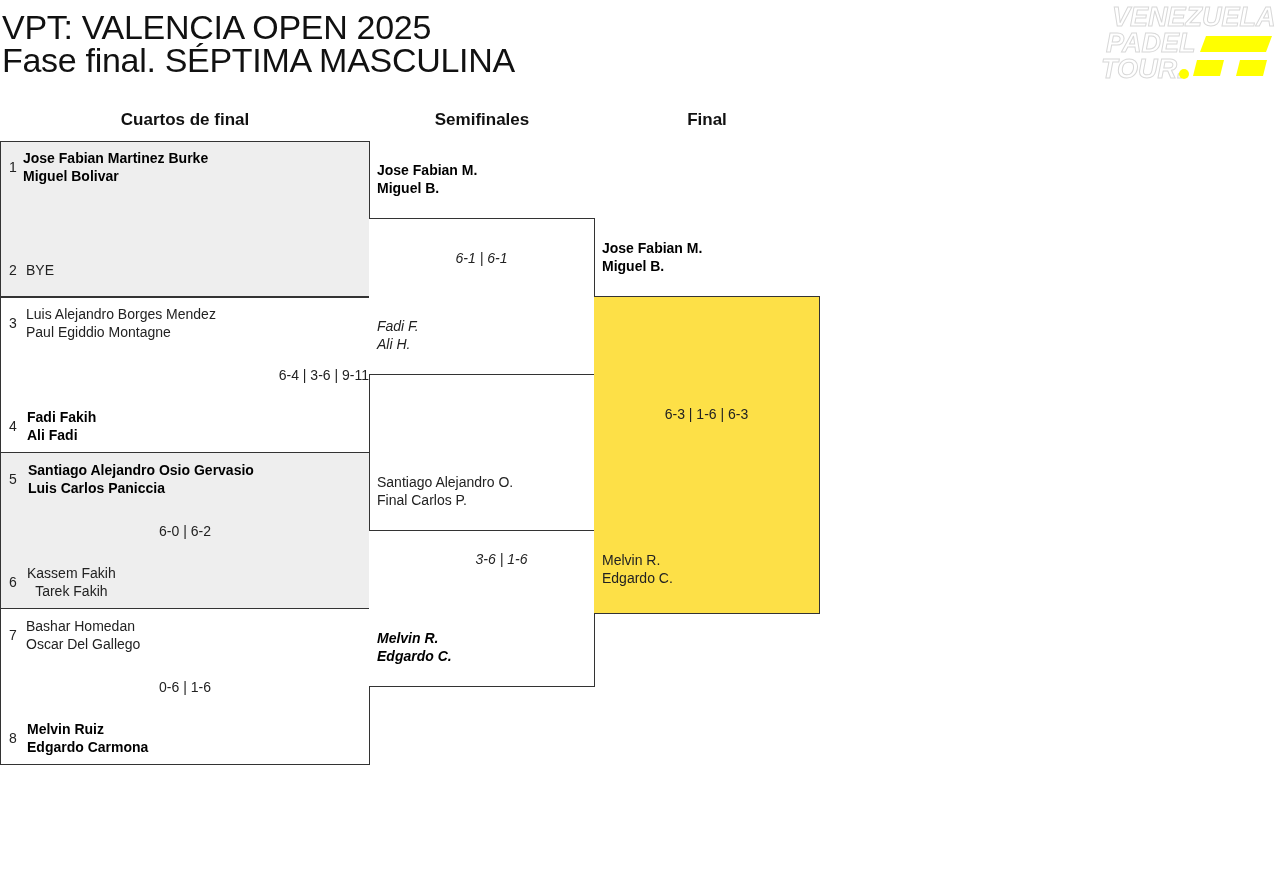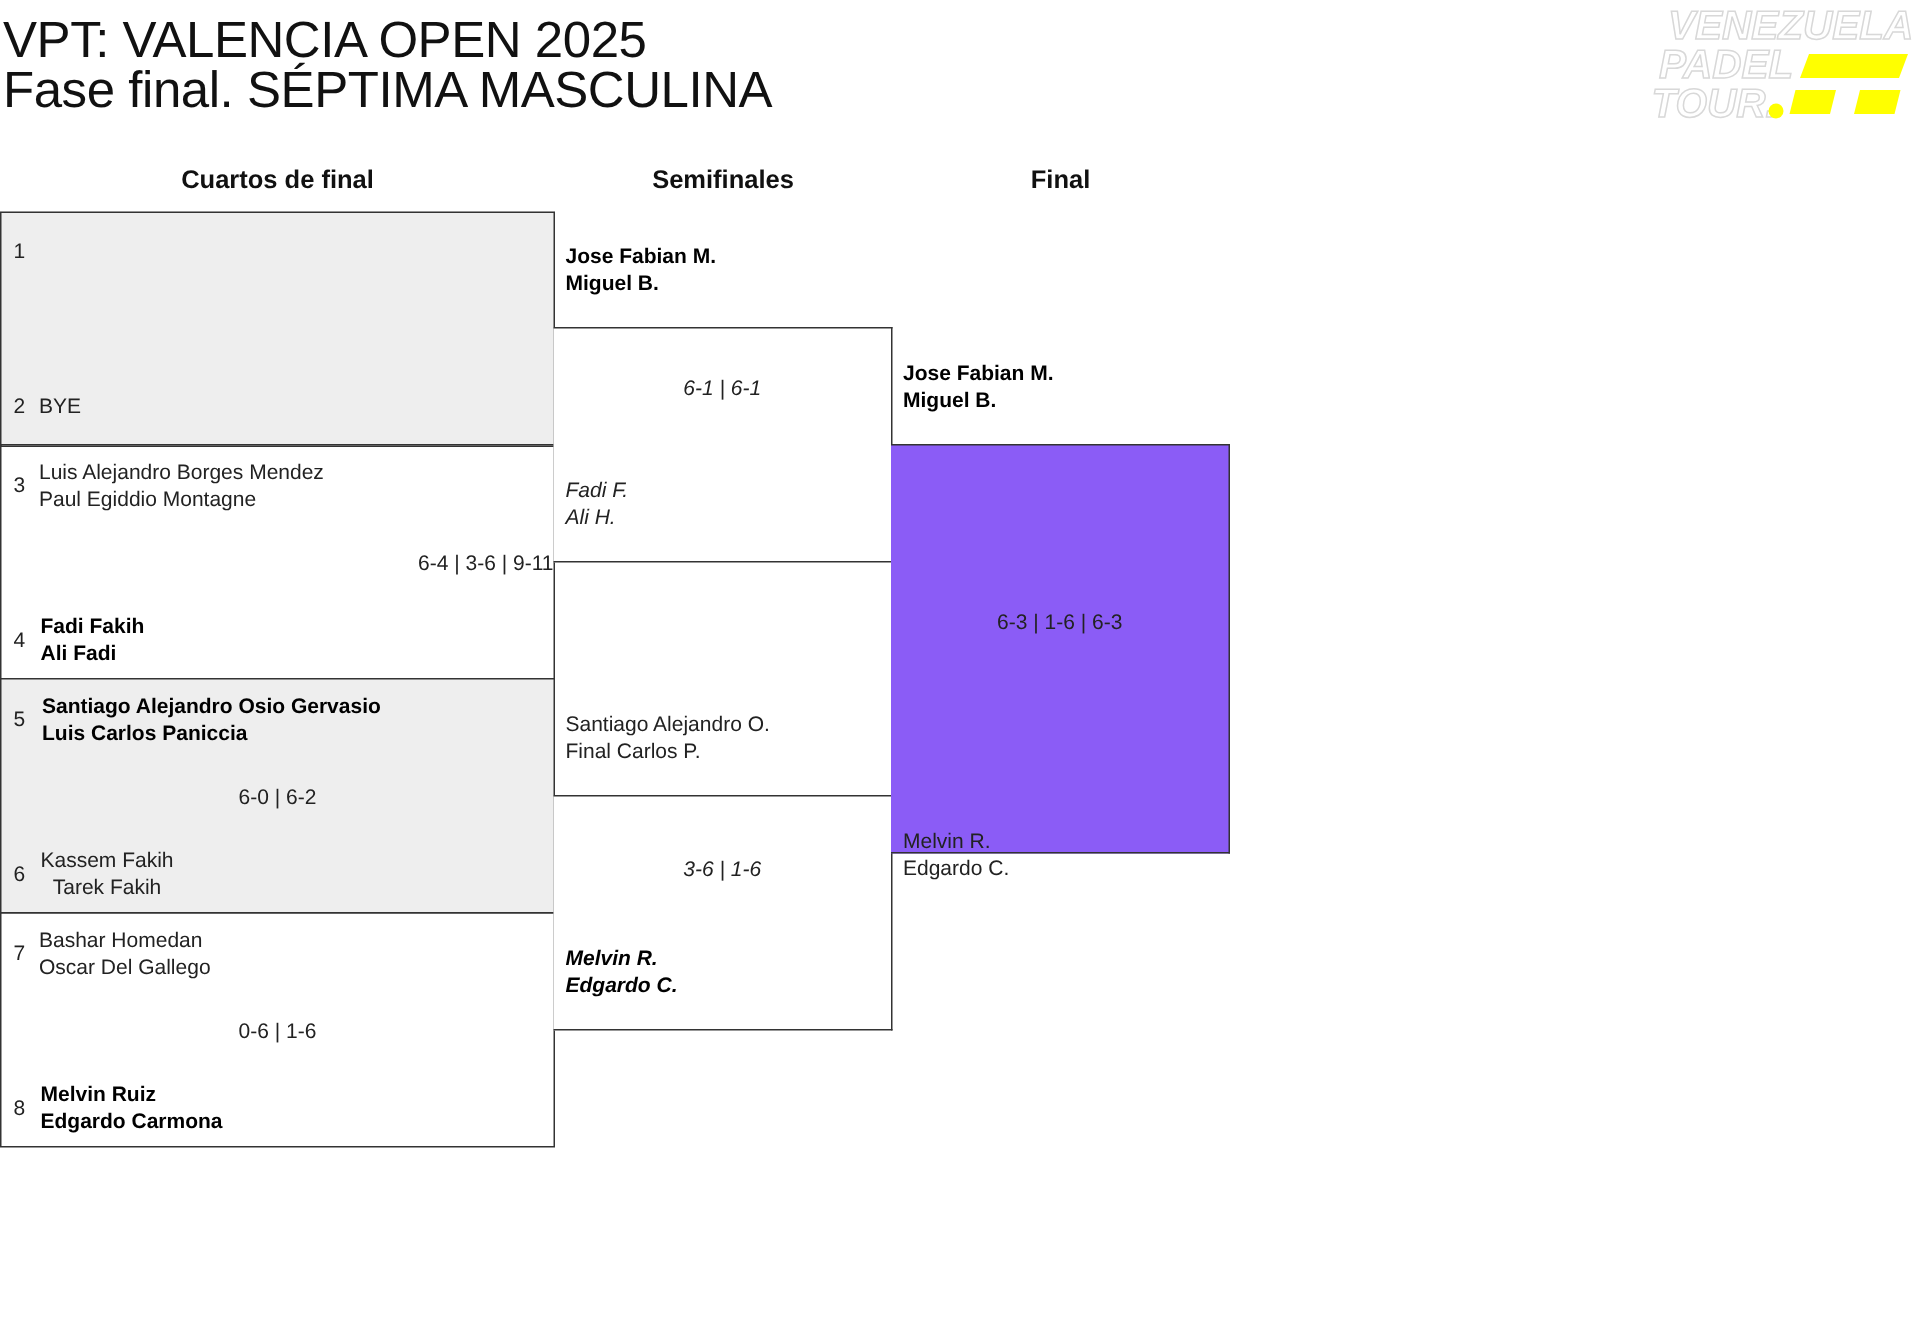--- a/index.html
+++ b/index.html
@@ -21,21 +21,21 @@
     text-align: center; color: #111;
   }
 
   .box {
     position: absolute; box-sizing: border-box;
     border: 1px solid #333;
   }
   .qf { left: 0; width: 370px; height: 157px; }
   .qf.grey { background: #eeeeee; }
   .sf { left: 369px; width: 226px; height: 157px; border-left: none; background: #fff; font-style: italic; }
-  .fn { left: 594px; width: 226px; height: 273px; border-left: none; background: #8b5cf6; }
+  .fn { left: 594px; width: 226px; height: 318px; border-left: none; background: #fde047; }
 
   .seed {
     position: absolute; left: 8px; font-size: 14px; color: #222;
   }
   .team {
     position: absolute; font-size: 14px; line-height: 18px; color: #222;
     white-space: nowrap;
   }
   .team.win { font-weight: 700; color: #000; }
   .score {
@@ -59,20 +59,24 @@
   <polygon points="97,58 124,58 120,74 93,74" fill="#ffff00"></polygon>
   <polygon points="140,58 167,58 163,74 136,74" fill="#ffff00"></polygon>
 </svg>
 
 <div class="round-head" style="left:0;width:370px;">Cuartos de final</div>
 <div class="round-head" style="left:369px;width:226px;">Semifinales</div>
 <div class="round-head" style="left:594px;width:226px;">Final</div>
 
 <div class="box qf grey" style="top:141px;">
   <span class="seed" style="top:17px;">1</span>
+  <div class="team win" style="left:22px;top:7px;">
+    <div>Jose Fabian Martinez Burke</div>
+    <div>Miguel Bolivar</div>
+  </div>
   <span class="seed" style="top:120px;">2</span>
   <div class="team" style="left:25px;top:119px;">
     <div>BYE</div>
   </div>
 </div>
 
 <div class="box qf" style="top:296px;">
   <span class="seed" style="top:18px;">3</span>
   <div class="team" style="left:25px;top:8px;">
     <div>Luis Alejandro Borges Mendez</div>
@@ -124,21 +128,21 @@
     <div>Fadi F.</div>
     <div>Ali H.</div>
   </div>
 </div>
 
 <div class="team" style="left:377px;top:473px;">
   <div>Santiago Alejandro O.</div>
   <div>Final Carlos P.</div>
 </div>
 <div class="box sf" style="top:530px;">
-  <div class="score" style="left:0;width:225px;top:40px;">3-6 | 1-6</div>
+  <div class="score" style="left:0;width:225px;top:20px;padding-left:20px;">3-6 | 1-6</div>
   <div class="team win" style="left:8px;top:98px;">
     <div>Melvin R.</div>
     <div>Edgardo C.</div>
   </div>
 </div>
 
 <div class="team win" style="left:602px;top:239px;">
   <div>Jose Fabian M.</div>
   <div>Miguel B.</div>
 </div>

